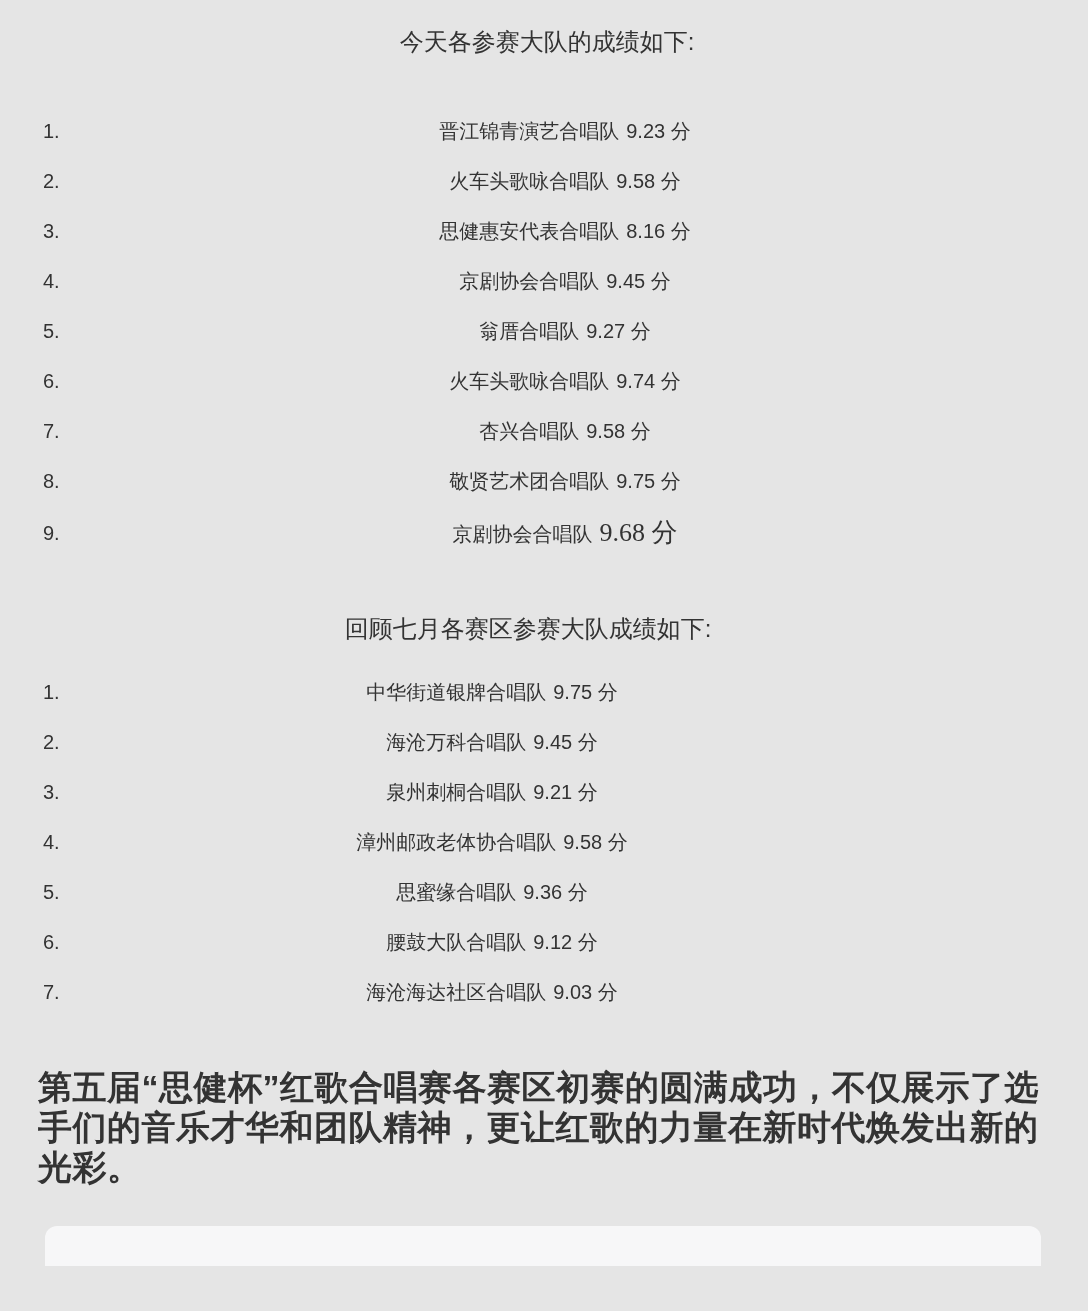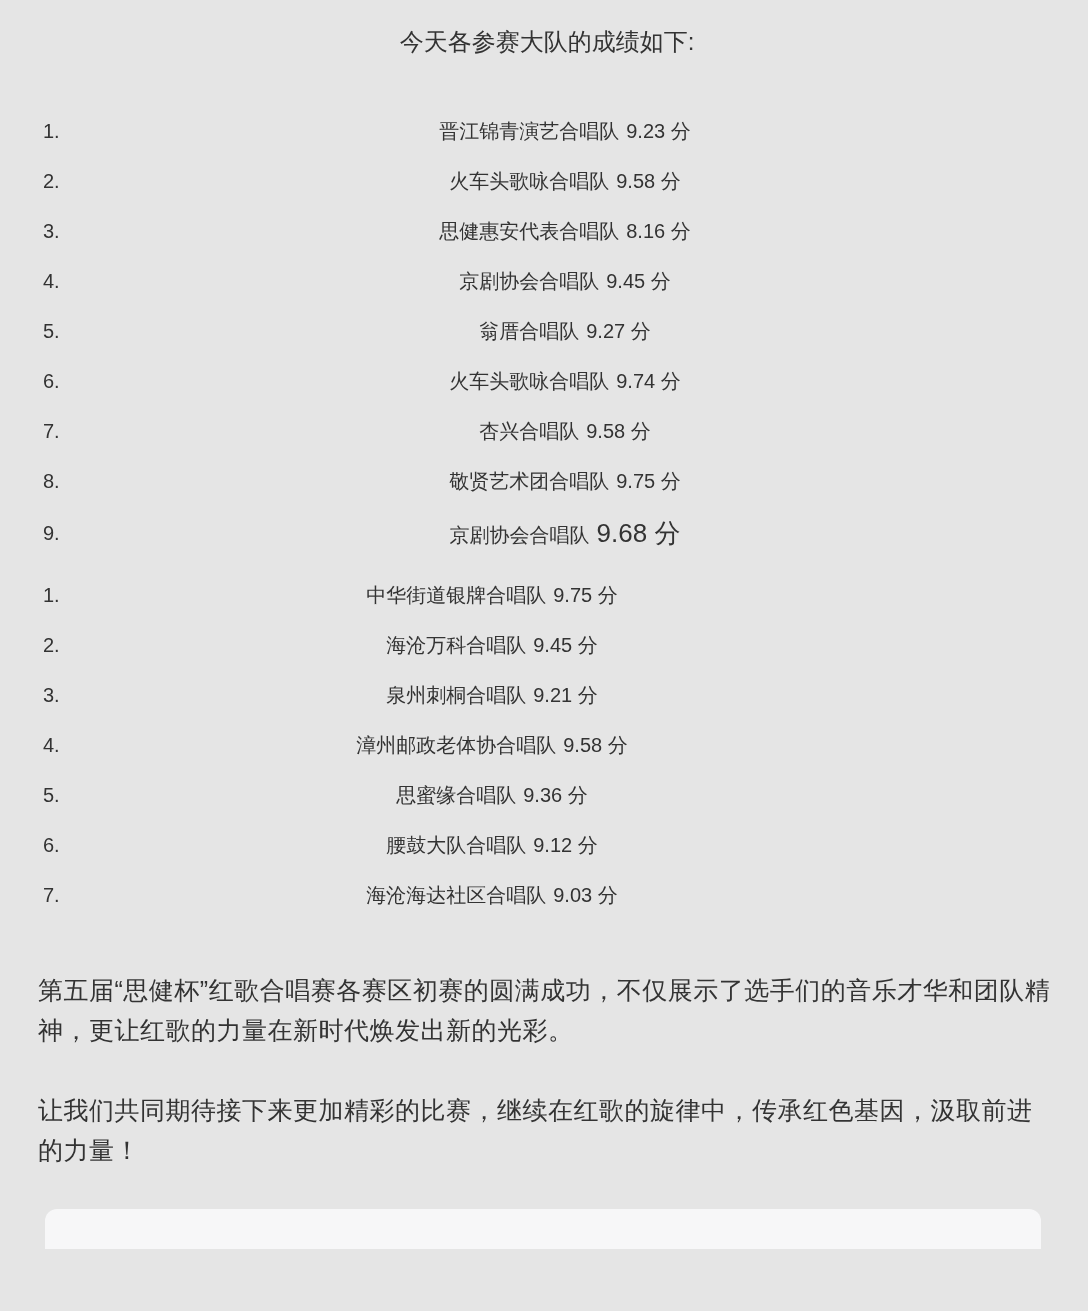--- a/index.html
+++ b/index.html
@@ -49,29 +49,30 @@
   .num {
     position: absolute;
     left: 5px;
     top: 0;
     font-size: 20px;
     color: #333333;
   }
   .score { margin-left: 7px; white-space: nowrap; }
 
   li.row-large { line-height: 30px; margin-bottom: 0; }
-  li.row-large .score { font-size: 26px; }
+  li.row-large .score { font-size: 26px; font-family: Liberation Serif, serif; }
 
   .body-para {
-    font-size: 25px;
+    font-size: 34px;
     line-height: 40px;
     letter-spacing: 0.5px;
     margin: 40px 0 0;
     color: #333333;
     text-align: left;
+    font-weight: bold;
   }
   .body-para.first { margin-top: 62px; }
 
   .bottom-card {
     margin: 39px 0 0 7px;
     width: 996px;
     height: 40px;
     background: #f7f7f8;
     border-radius: 12px 12px 0 0;
   }
@@ -107,20 +108,21 @@
         <span class="num">7.</span><span class="team">杏兴合唱队</span><span class="score">9.58 分</span>
       </li>
       <li>
         <span class="num">8.</span><span class="team">敬贤艺术团合唱队</span><span class="score">9.75 分</span>
       </li>
       <li class="row-large">
         <span class="num">9.</span><span class="team">京剧协会合唱队</span><span class="score">9.68 分</span>
       </li>
     </ol>
 
+    <h2 class="sec-heading heading-july">回顾七月各赛区参赛大队成绩如下:</h2>
 
     <ol class="score-list list-july">
       <li>
         <span class="num">1.</span><span class="team">中华街道银牌合唱队</span><span class="score">9.75 分</span>
       </li>
       <li>
         <span class="num">2.</span><span class="team">海沧万科合唱队</span><span class="score">9.45 分</span>
       </li>
       <li>
         <span class="num">3.</span><span class="team">泉州刺桐合唱队</span><span class="score">9.21 分</span>
@@ -133,17 +135,16 @@
       </li>
       <li>
         <span class="num">6.</span><span class="team">腰鼓大队合唱队</span><span class="score">9.12 分</span>
       </li>
       <li>
         <span class="num">7.</span><span class="team">海沧海达社区合唱队</span><span class="score">9.03 分</span>
       </li>
     </ol>
 
     <p class="body-para first">第五届“思健杯”红歌合唱赛各赛区初赛的圆满成功，不仅展示了选手们的音乐才华和团队精神，更让红歌的力量在新时代焕发出新的光彩。</p>
-    <p class="body-para">让我们共同期待接下来更加精彩的比赛，继续在红歌的旋律中，传承红色基因，汲取前进的力量！</p>
 
     <div class="bottom-card"></div>
   </div>
 </div>
 
 </body></html>

